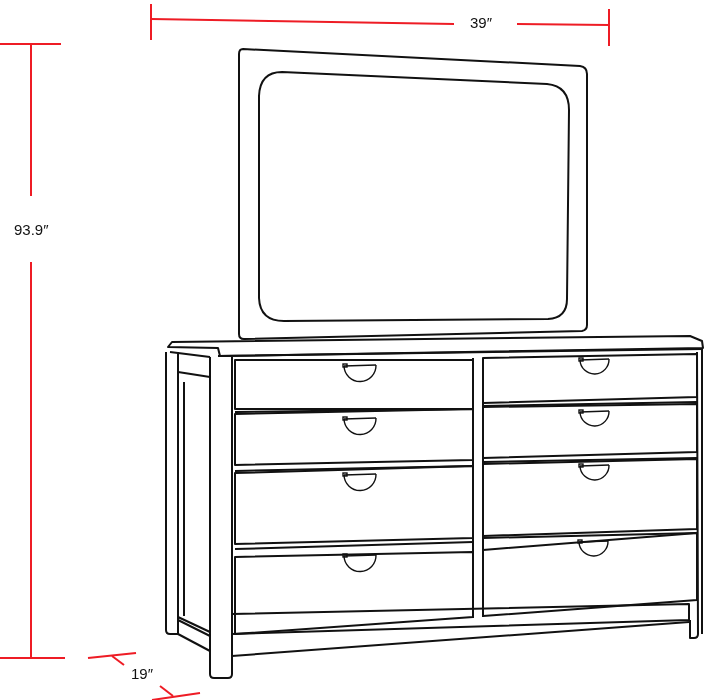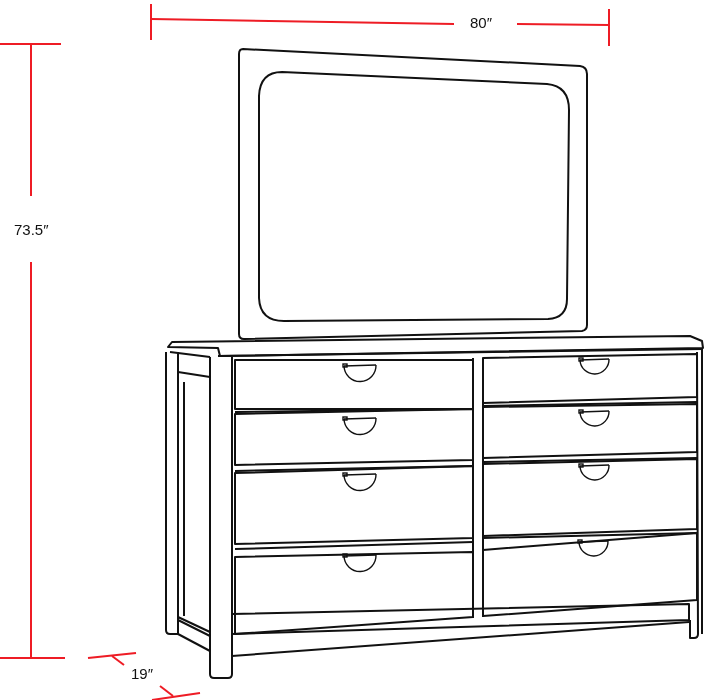--- a/index.html
+++ b/index.html
@@ -119,16 +119,16 @@
         </g>
       <g>
           <line x1="579" y1="542" x2="608" y2="541"></line>
           <path d="M579 542 A14.5 14.5 0 0 0 608 541"></path>
           <rect x="578" y="540" width="4" height="3"></rect>
         </g>
     </g>
   </svg>
 
   
-  <div class="dim-label" style="left:470px; top:14px;">80″</div>
-  <div class="dim-label" style="left:14px; top:221px;">73.5″</div>
+  <div class="dim-label" style="left:470px; top:14px;">39″</div>
+  <div class="dim-label" style="left:14px; top:221px;">93.9″</div>
   <div class="dim-label" style="left:131px; top:665px; background:transparent;">19″</div>
 </div>
 
 </body></html>

